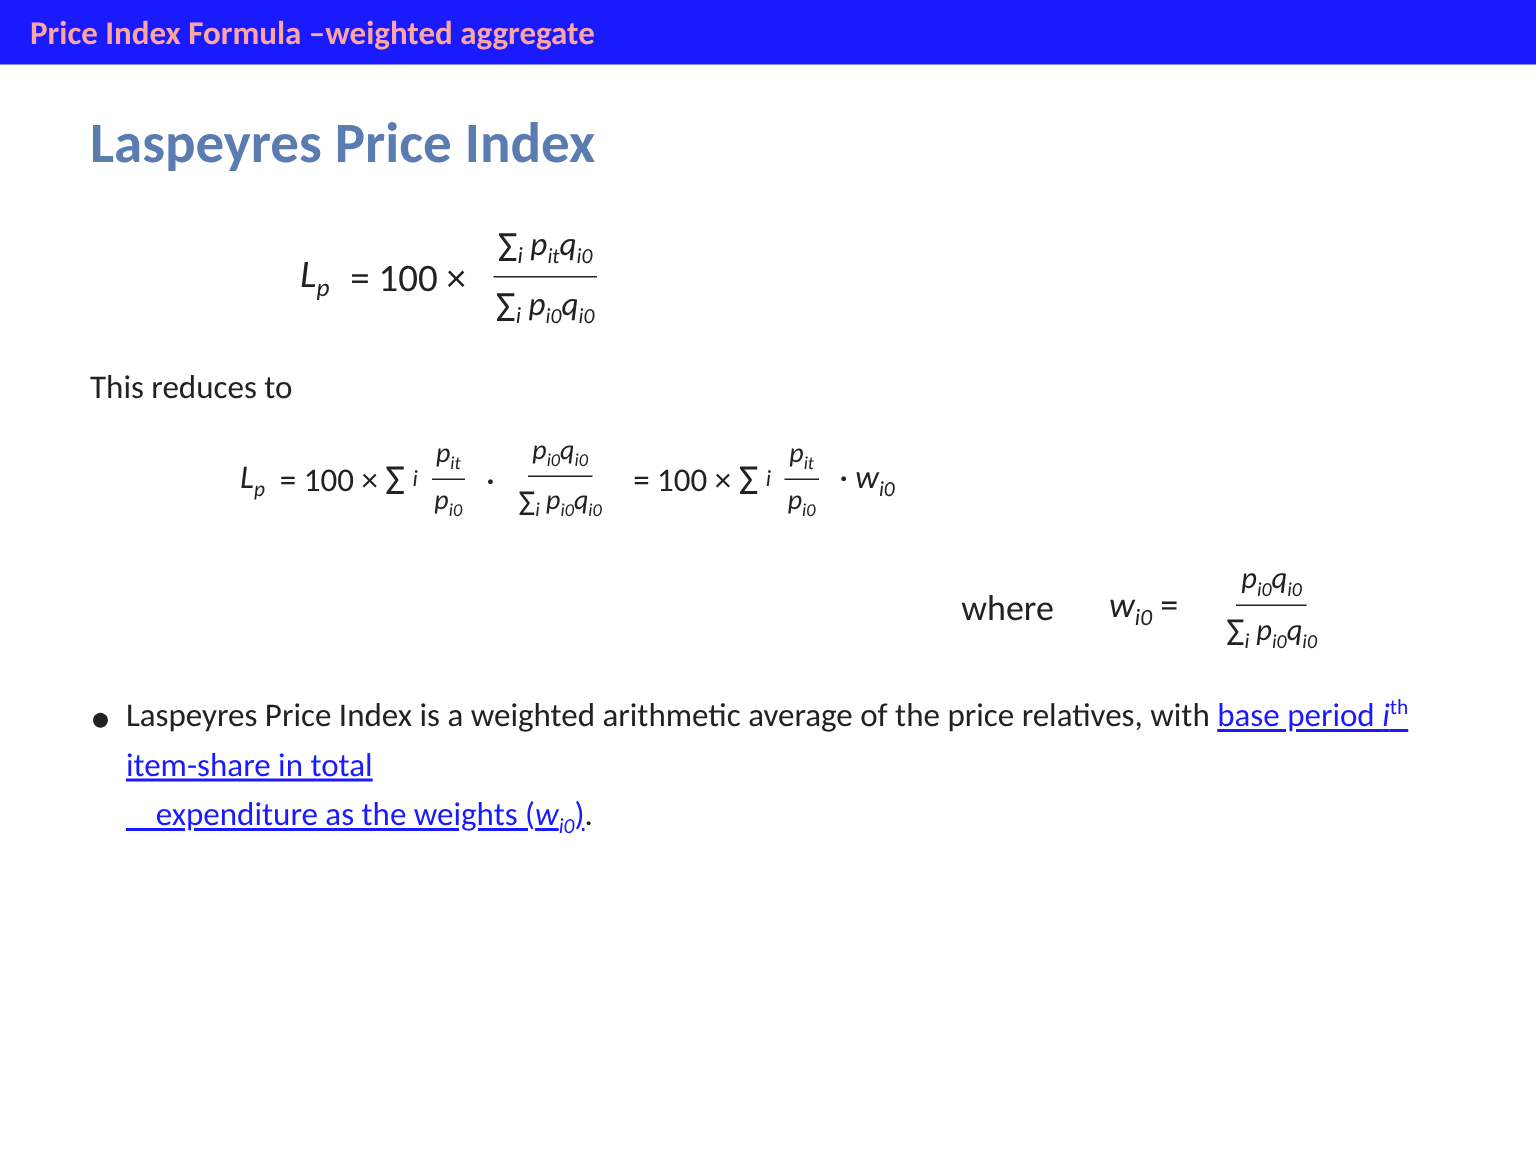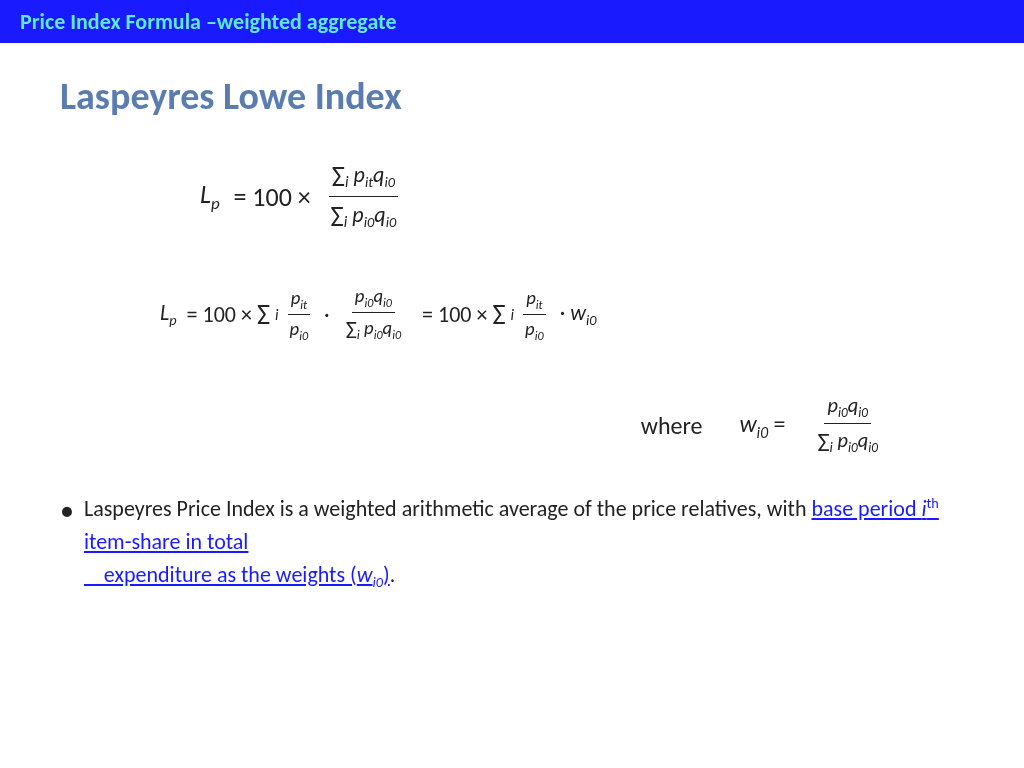--- a/index.html
+++ b/index.html
@@ -13,21 +13,21 @@
       overflow: hidden;
     }
 
     .header-bar {
       background: #1a1aff;
       padding: 8px 20px;
       width: 100%;
     }
 
     .header-title {
-      color: #5eead4;
+      color: #fca5a5;
       font-size: 22px;
       font-weight: bold;
     }
 
     .slide-content {
       padding: 30px 60px 20px 60px;
     }
 
     .slide-title {
       color: #5a7cb0;
@@ -80,21 +80,21 @@
       color: #555;
       margin-top: 10px;
     }
 
     
     .math-frac {
       display: inline-flex;
       flex-direction: column;
       align-items: center;
       vertical-align: middle;
-      margin: 16px 3px;
+      margin: 4px 3px;
     }
     .math-frac .num {
       border-bottom: 1.5px solid #222;
       padding: 0 3px 2px 3px;
       font-size: 0.85em;
     }
     .math-frac .den {
       padding: 2px 3px 0 3px;
       font-size: 0.85em;
     }
@@ -134,34 +134,35 @@
   </style>
 </head>
 <body>
 
 <div class="header-bar">
   <span class="header-title">Price Index Formula –weighted aggregate</span>
 </div>
 
 <div class="slide-content">
 
-  <div class="slide-title">Laspeyres Lowe Index</div>
+  <div class="slide-title">Laspeyres Price Index</div>
 
 
   <div class="formula-block">
     <div class="formula-row" style="justify-content:flex-start; margin-left:80px;">
       <span class="math-italic"><i>L</i><sub class="math-sub">p</sub></span>
       <span>&nbsp;= 100 ×&nbsp;</span>
       <span class="math-frac">
         <span class="num"><span class="math-sum">Σ</span><sub class="math-sub" style="font-size:0.7em;font-style:italic;">i</sub> <i>p</i><sub class="math-sub" style="font-style:italic;">it</sub><i>q</i><sub class="math-sub" style="font-style:italic;">i0</sub></span>
         <span class="den"><span class="math-sum">Σ</span><sub class="math-sub" style="font-size:0.7em;font-style:italic;">i</sub> <i>p</i><sub class="math-sub" style="font-style:italic;">i0</sub><i>q</i><sub class="math-sub" style="font-style:italic;">i0</sub></span>
       </span>
     </div>
   </div>
 
+  <div class="reduces-text">This reduces to</div>
 
   <div style="margin: 8px 0 8px 40px;">
     <div class="formula-row" style="justify-content:flex-start; margin-left:60px; gap:5px; flex-wrap:nowrap; align-items:center;">
       <span class="math-italic"><i>L</i><sub class="math-sub">p</sub></span>
       <span>&nbsp;= 100 × </span>
       <span class="math-sum">Σ</span>
         <sub class="math-sub" style="font-style:italic;font-size:0.7em;">i</sub>
       <span class="math-frac">
         <span class="num"><i>p</i><sub class="math-sub" style="font-style:italic;">it</sub></span>
         <span class="den"><i>p</i><sub class="math-sub" style="font-style:italic;">i0</sub></span>

